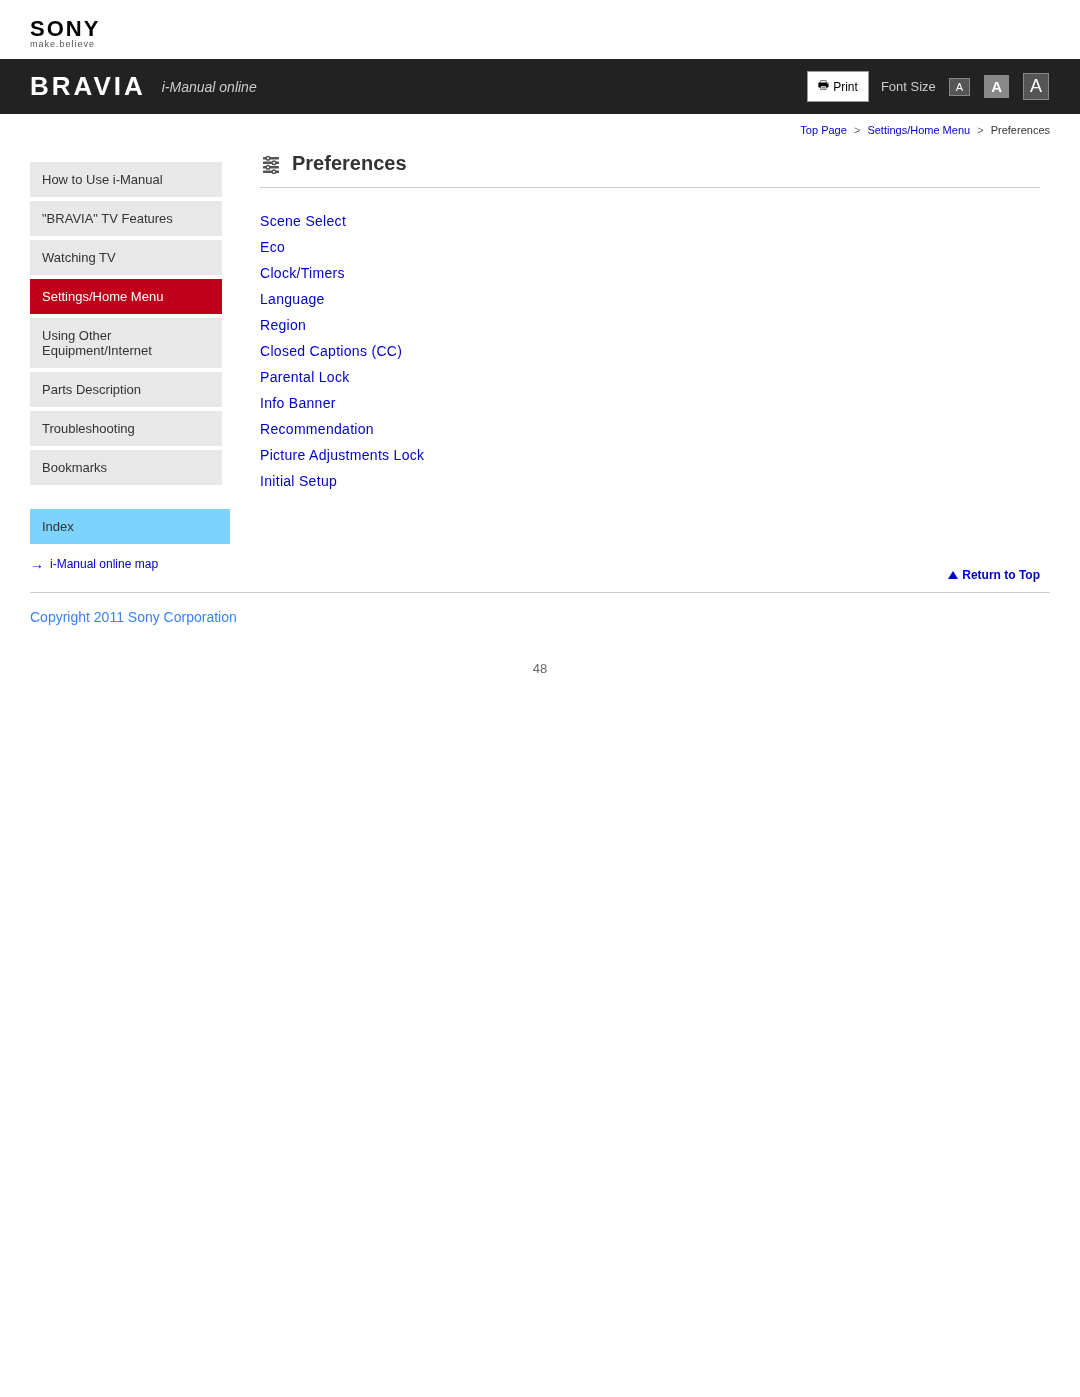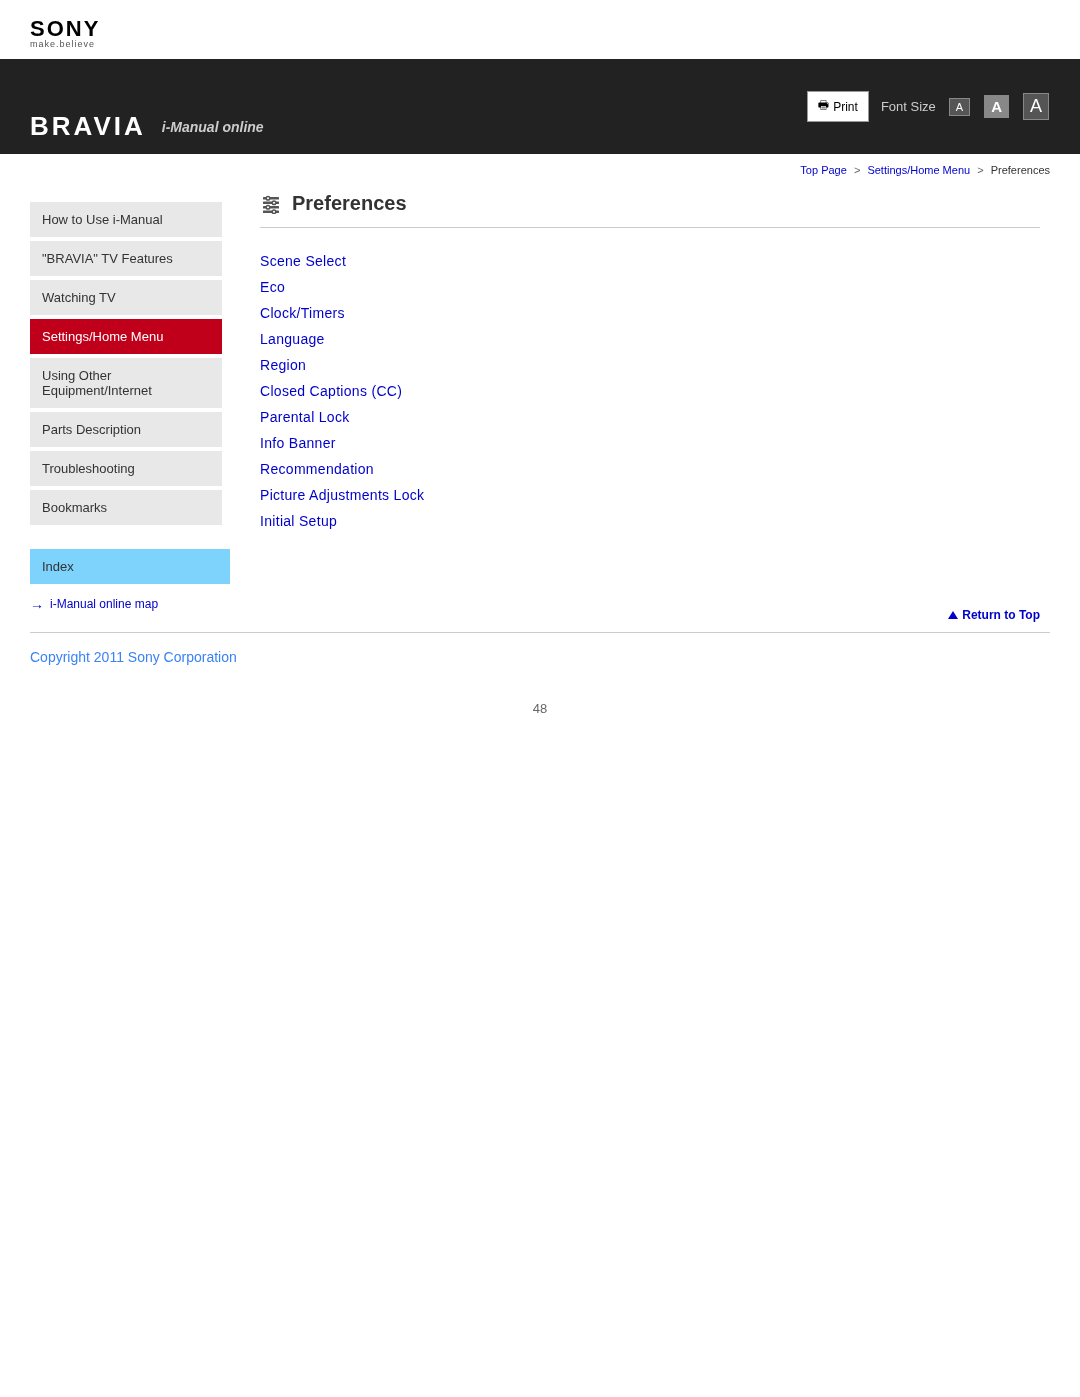--- a/index.html
+++ b/index.html
@@ -40,34 +40,32 @@
       display: flex;
       align-items: center;
       justify-content: space-between;
       padding: 12px 30px;
       margin: 0;
     }
     .bravia-left {
       display: flex;
       align-items: center;
       gap: 16px;
-      margin-top: 40px;
     }
     .bravia-logo {
       font-size: 26px;
       font-weight: 900;
       color: #fff;
       letter-spacing: 3px;
       font-family: Arial Black, Arial, sans-serif;
     }
     .bravia-subtitle {
       color: #ccc;
       font-size: 14px;
       font-style: italic;
-      font-weight: bold;
     }
     .bravia-right {
       display: flex;
       align-items: center;
       gap: 12px;
     }
     .print-btn {
       background: #fff;
       border: 1px solid #999;
       padding: 4px 10px;

